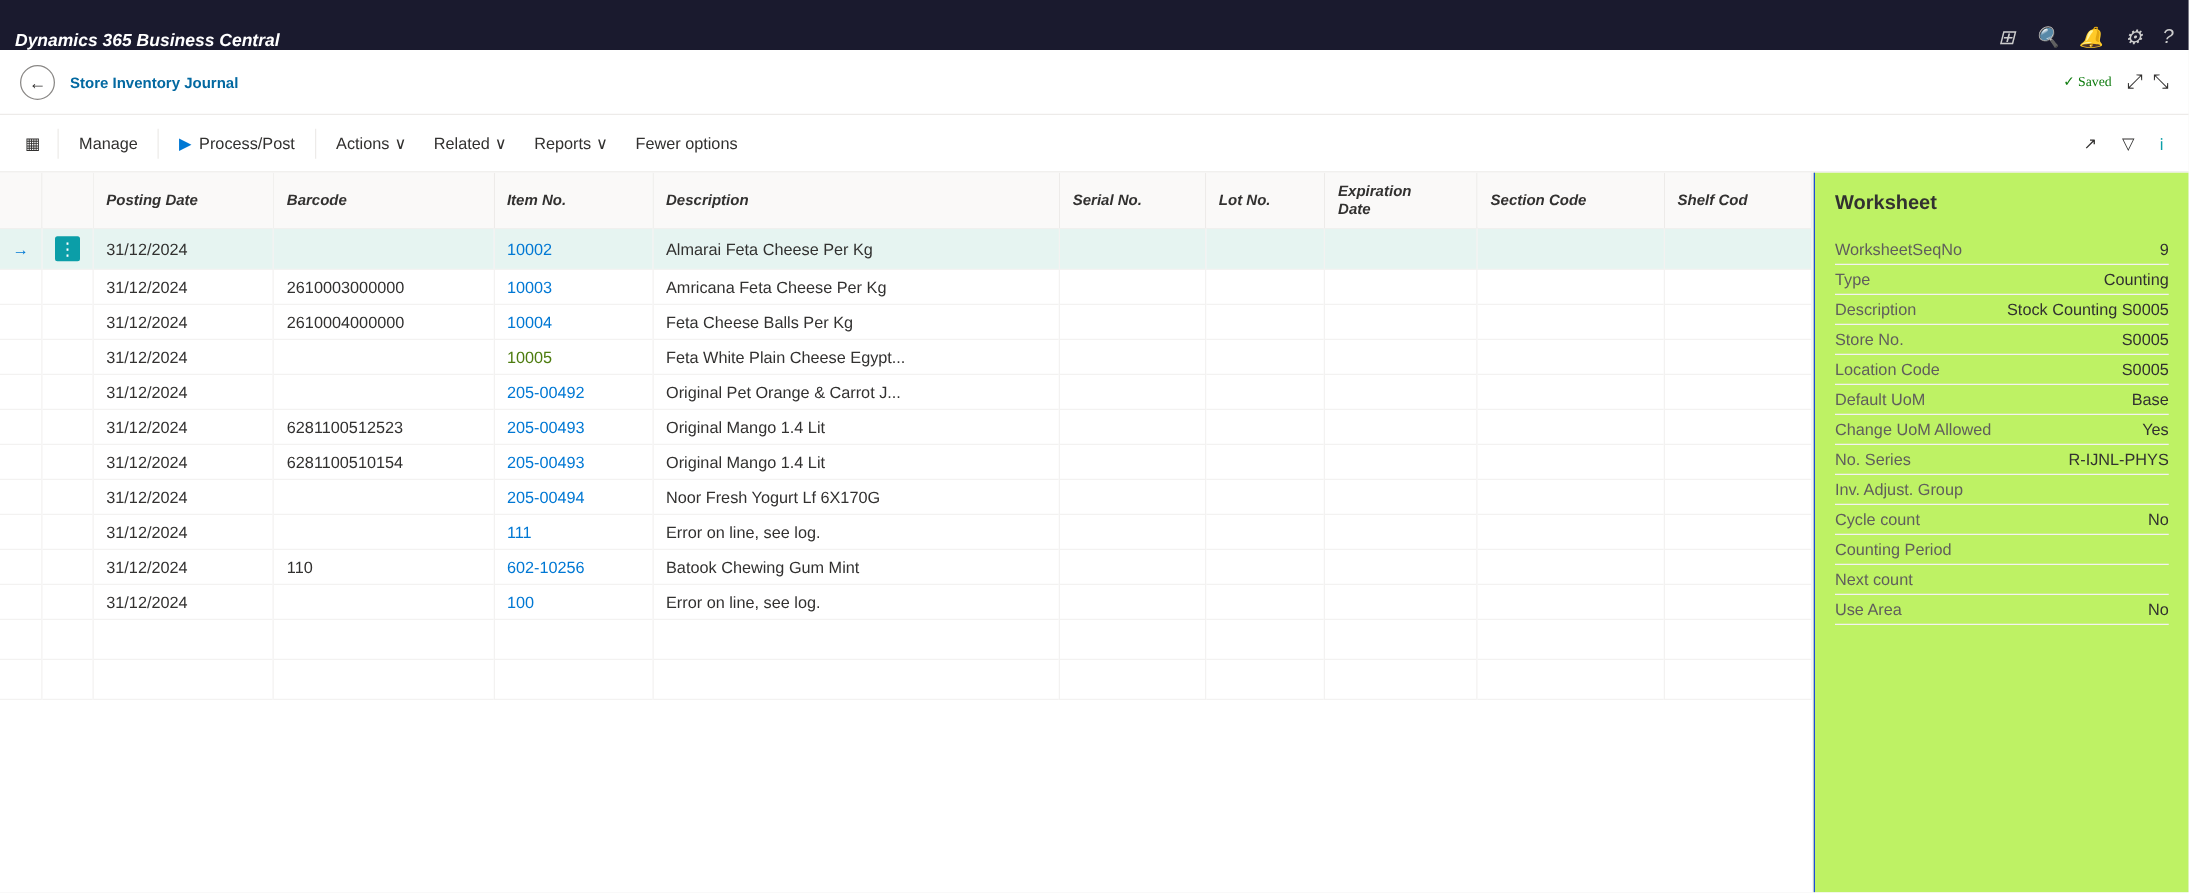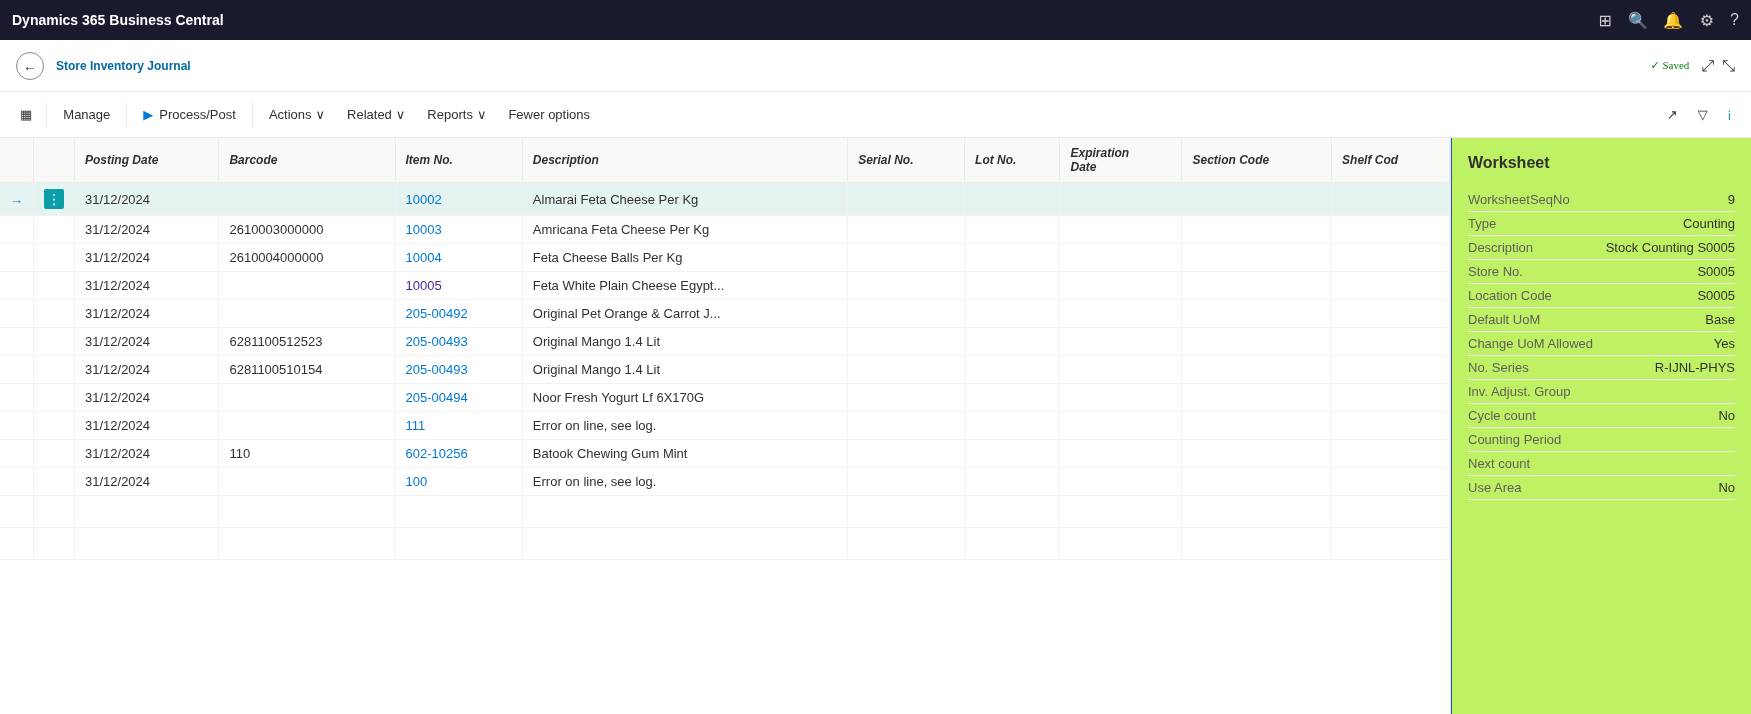--- a/index.html
+++ b/index.html
@@ -4,23 +4,24 @@
   <style>
     * { box-sizing: border-box; margin: 0; padding: 0; }
     body { font-family: 'Segoe UI', sans-serif; font-size: 13px; background: #f3f2f1; color: #323130; }
 
     
     .topbar {
       background: #1a1a2e;
       color: white;
       height: 40px;
       display: flex;
-      align-items: center;
+      align-items: flex-end;
       padding: 0 12px;
       justify-content: space-between;
+      font-style: italic;
     }
     .topbar-title { font-size: 14px; font-weight: 600; color: white; }
     .topbar-icons { display: flex; gap: 16px; align-items: center; }
     .topbar-icon { color: #ccc; font-size: 16px; cursor: pointer; }
 
     
     .page-header {
       background: white;
       height: 52px;
       display: flex;
@@ -289,21 +290,21 @@
       <td></td>
       <td></td>
       <td></td>
       <td></td>
     </tr>
           <tr>
       <td><span class="row-arrow"></span></td>
       <td></td>
       <td>31/12/2024</td>
       <td></td>
-      <td style="color:#4c1d95;cursor:pointer;">10005</td>
+      <td style="color:#4d7c0f;cursor:pointer;">10005</td>
       <td>Feta White Plain Cheese Egypt...</td>
       <td></td>
       <td></td>
       <td></td>
       <td></td>
       <td></td>
     </tr>
           <tr>
       <td><span class="row-arrow"></span></td>
       <td></td>

